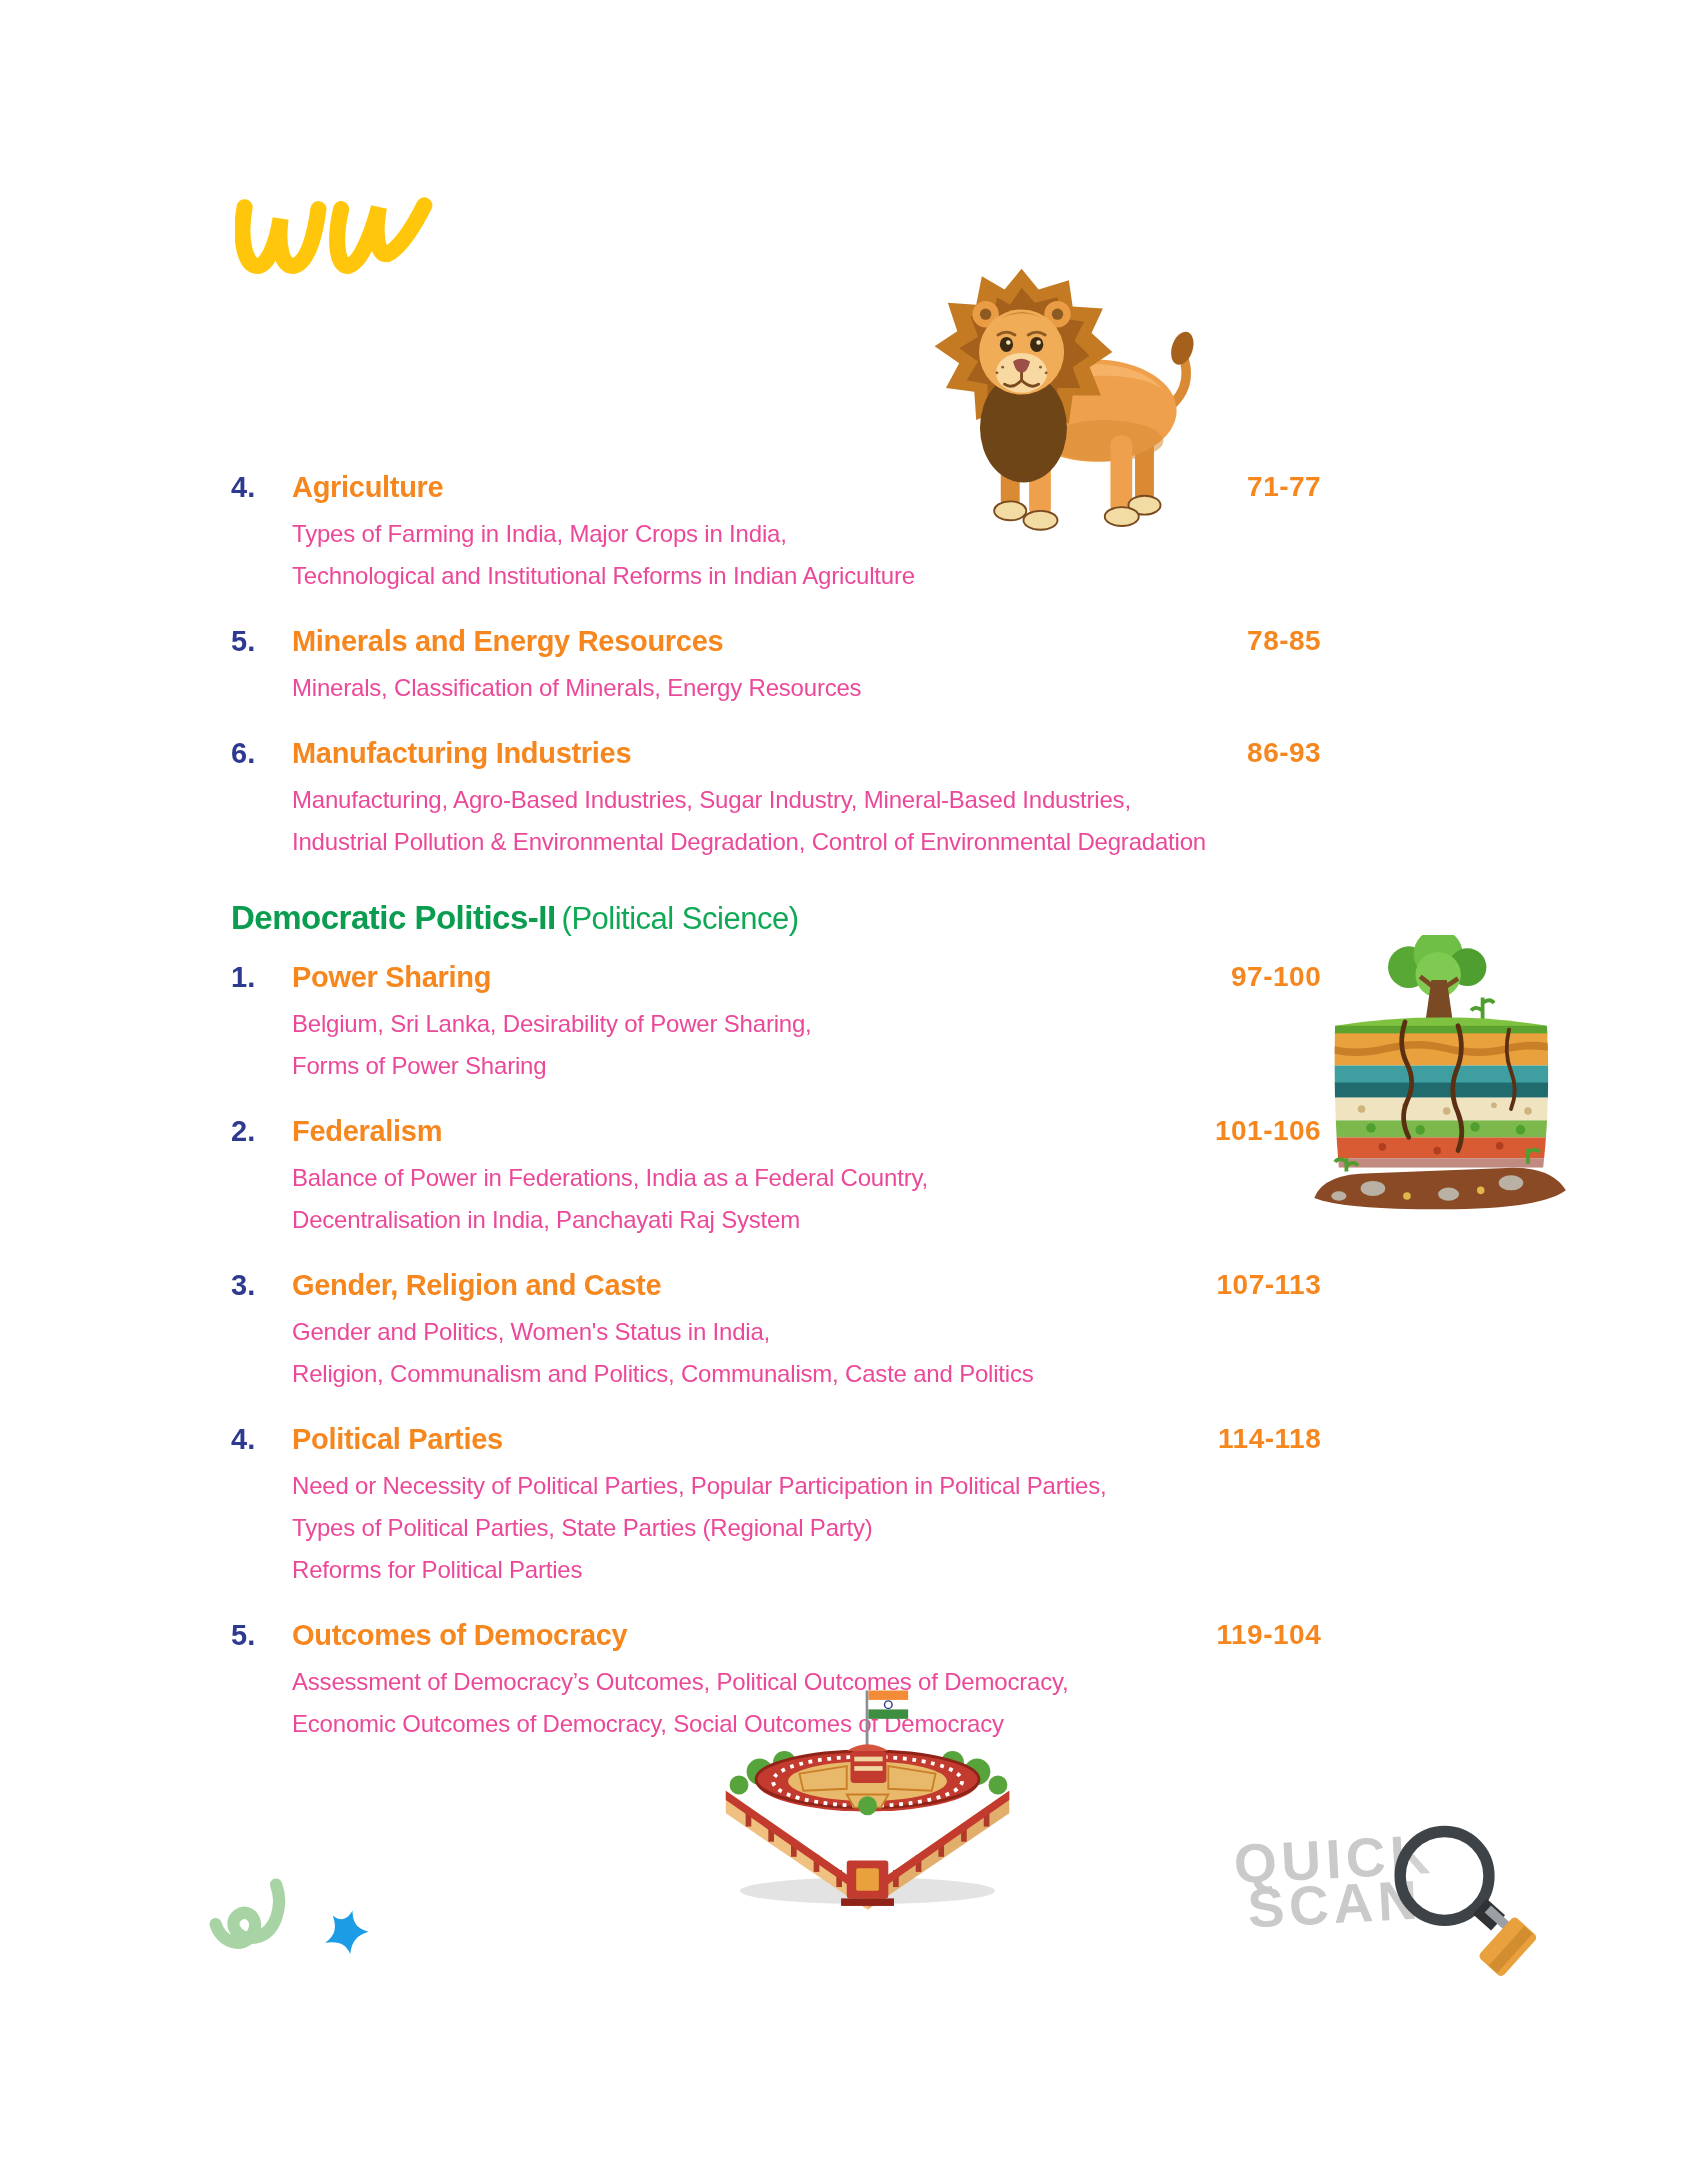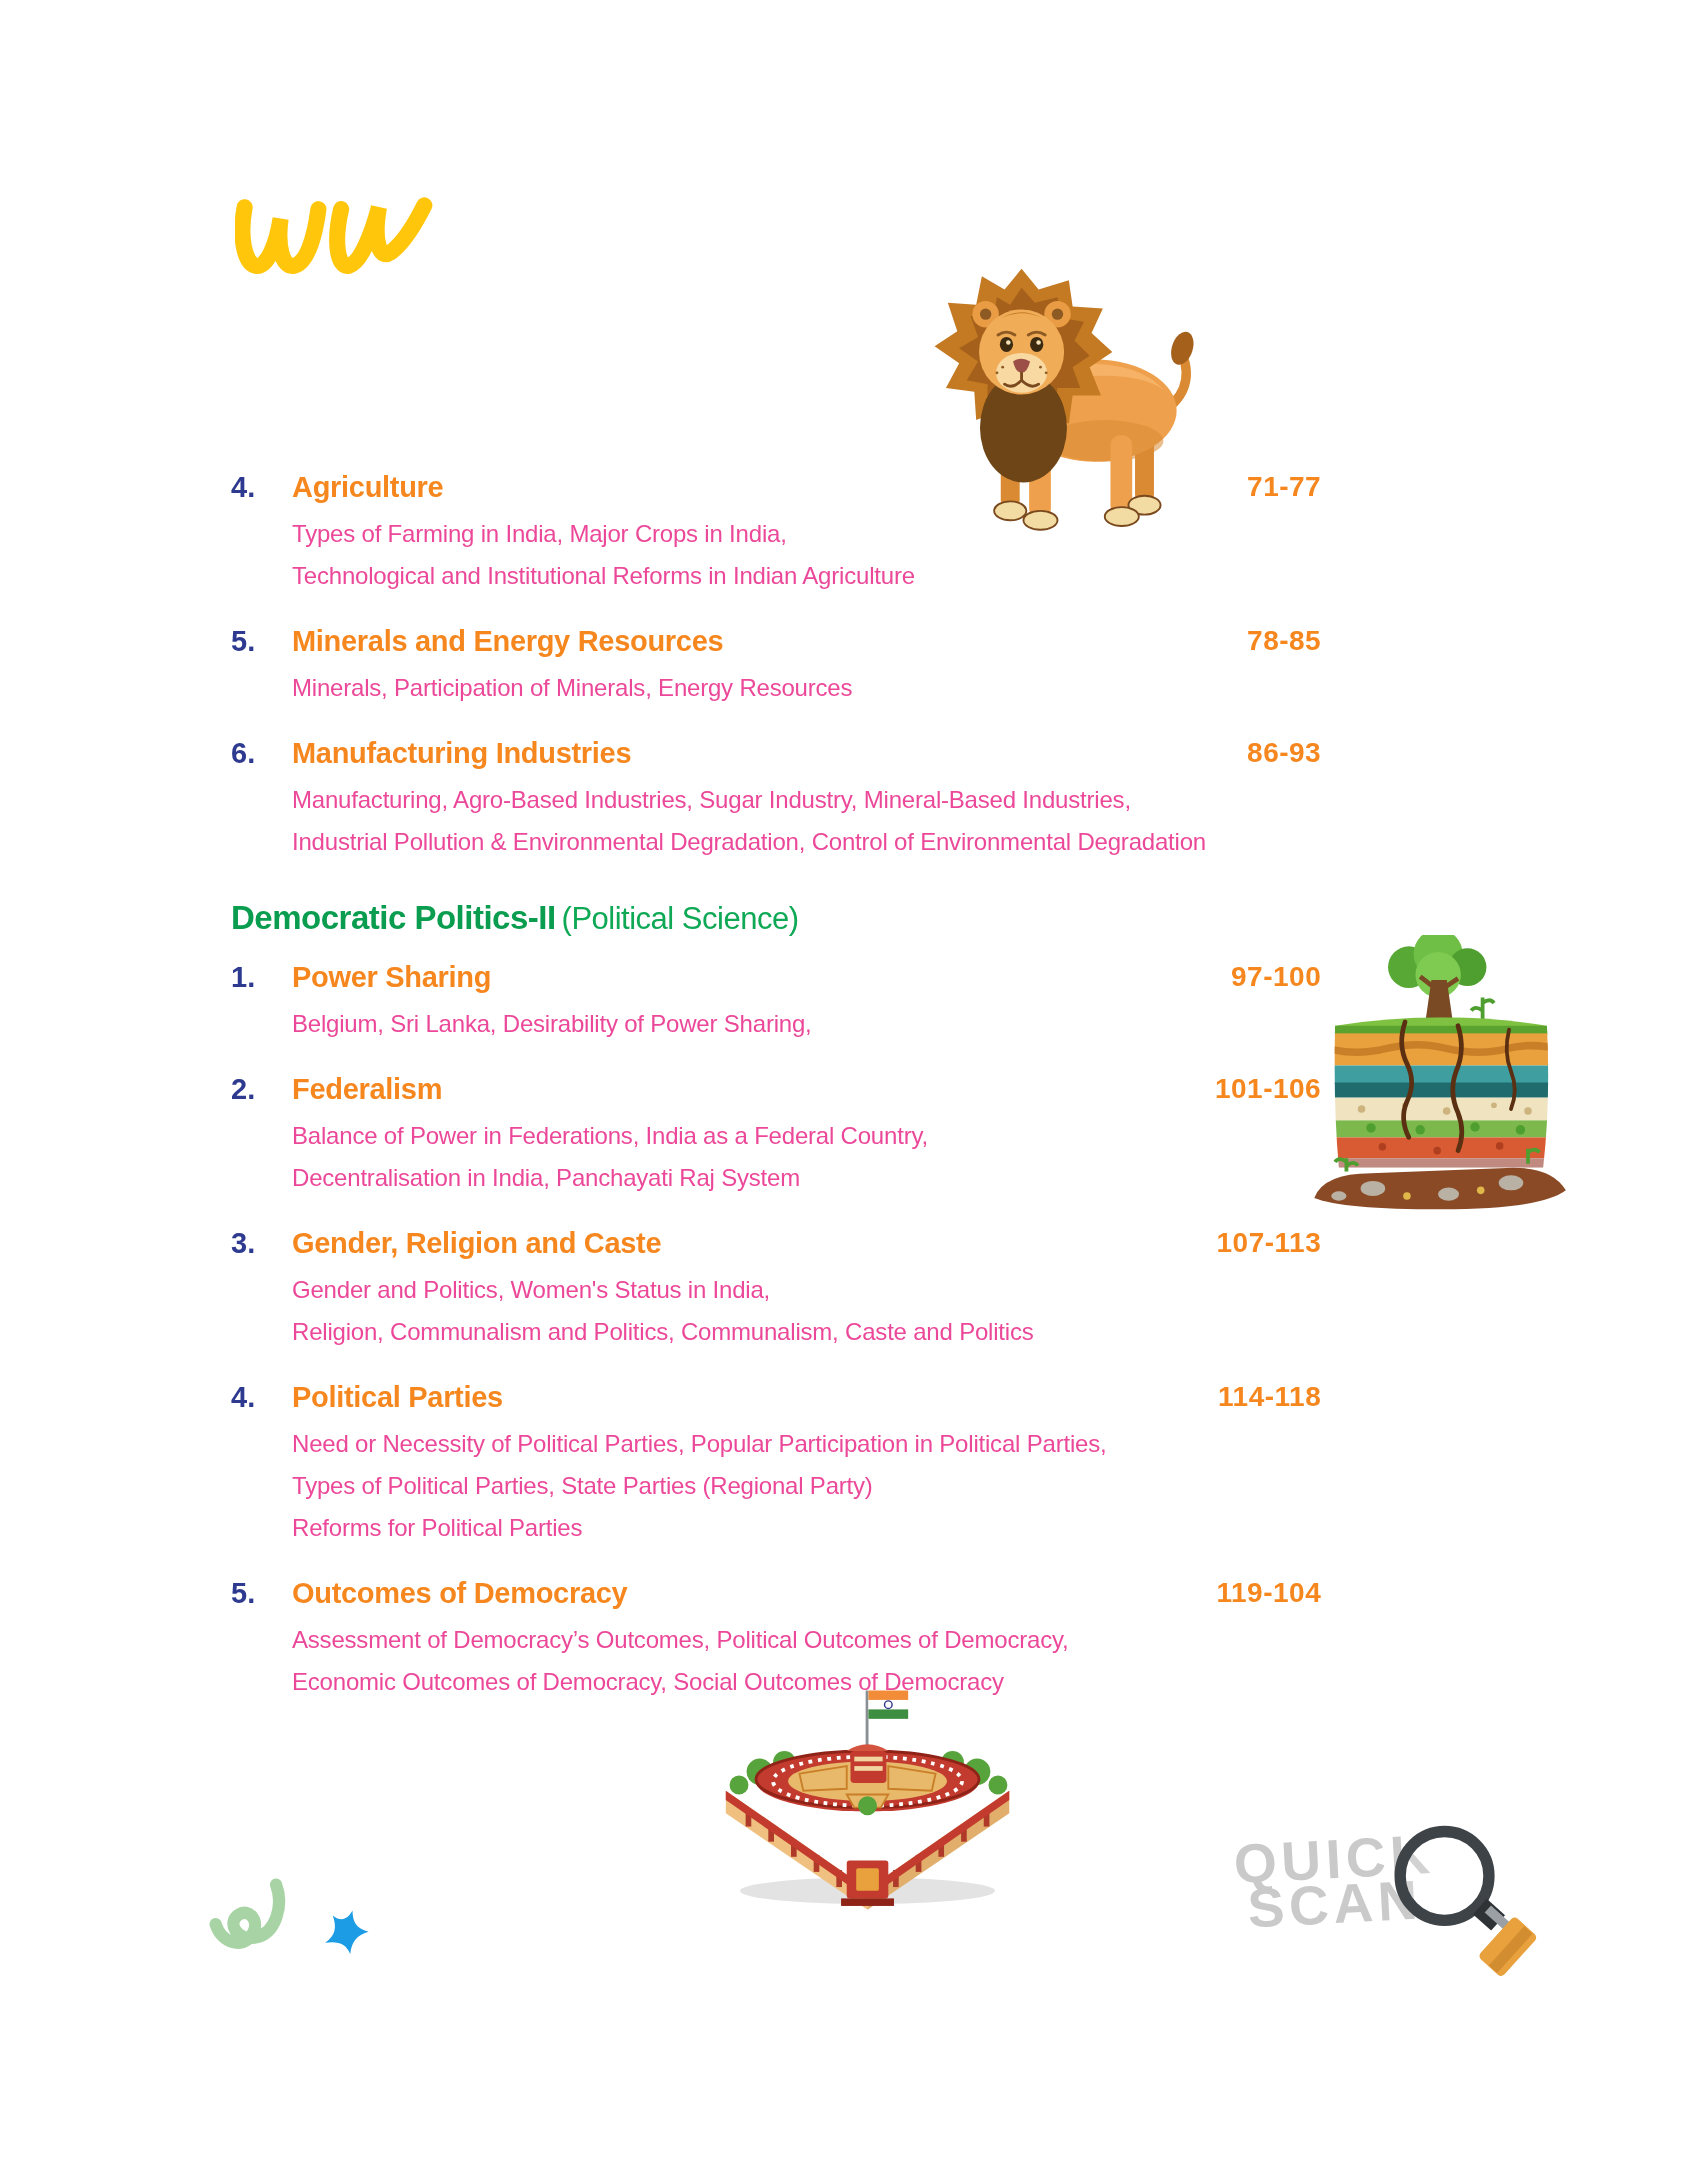--- a/index.html
+++ b/index.html
@@ -95,31 +95,32 @@
   </svg>
 
   <div class="toc">
       <div class="entry">
         <div class="entry-head"><span class="entry-num">4.</span><span class="entry-title">Agriculture</span><span class="entry-pages">71-77</span></div>
         <p class="desc-line">Types of Farming in India, Major Crops in India,</p>
         <p class="desc-line">Technological and Institutional Reforms in Indian Agriculture</p>
       </div>
       <div class="entry">
         <div class="entry-head"><span class="entry-num">5.</span><span class="entry-title">Minerals and Energy Resources</span><span class="entry-pages">78-85</span></div>
-        <p class="desc-line">Minerals, Participation of Minerals, Energy Resources</p>
+        <p class="desc-line">Minerals, Classification of Minerals, Energy Resources</p>
       </div>
       <div class="entry">
         <div class="entry-head"><span class="entry-num">6.</span><span class="entry-title">Manufacturing Industries</span><span class="entry-pages">86-93</span></div>
         <p class="desc-line">Manufacturing, Agro-Based Industries, Sugar Industry, Mineral-Based Industries,</p>
         <p class="desc-line">Industrial Pollution &amp; Environmental Degradation, Control of Environmental Degradation</p>
       </div>
       <div class="section-heading"><span class="hb">Democratic Politics-II</span><span class="hn">(Political Science)</span></div>
       <div class="entry">
         <div class="entry-head"><span class="entry-num">1.</span><span class="entry-title">Power Sharing</span><span class="entry-pages">97-100</span></div>
         <p class="desc-line">Belgium, Sri Lanka, Desirability of Power Sharing,</p>
+        <p class="desc-line">Forms of Power Sharing</p>
       </div>
       <div class="entry">
         <div class="entry-head"><span class="entry-num">2.</span><span class="entry-title">Federalism</span><span class="entry-pages">101-106</span></div>
         <p class="desc-line">Balance of Power in Federations, India as a Federal Country,</p>
         <p class="desc-line">Decentralisation in India, Panchayati Raj System</p>
       </div>
       <div class="entry">
         <div class="entry-head"><span class="entry-num">3.</span><span class="entry-title">Gender, Religion and Caste</span><span class="entry-pages">107-113</span></div>
         <p class="desc-line">Gender and Politics, Women's Status in India,</p>
         <p class="desc-line">Religion, Communalism and Politics, Communalism, Caste and Politics</p>

